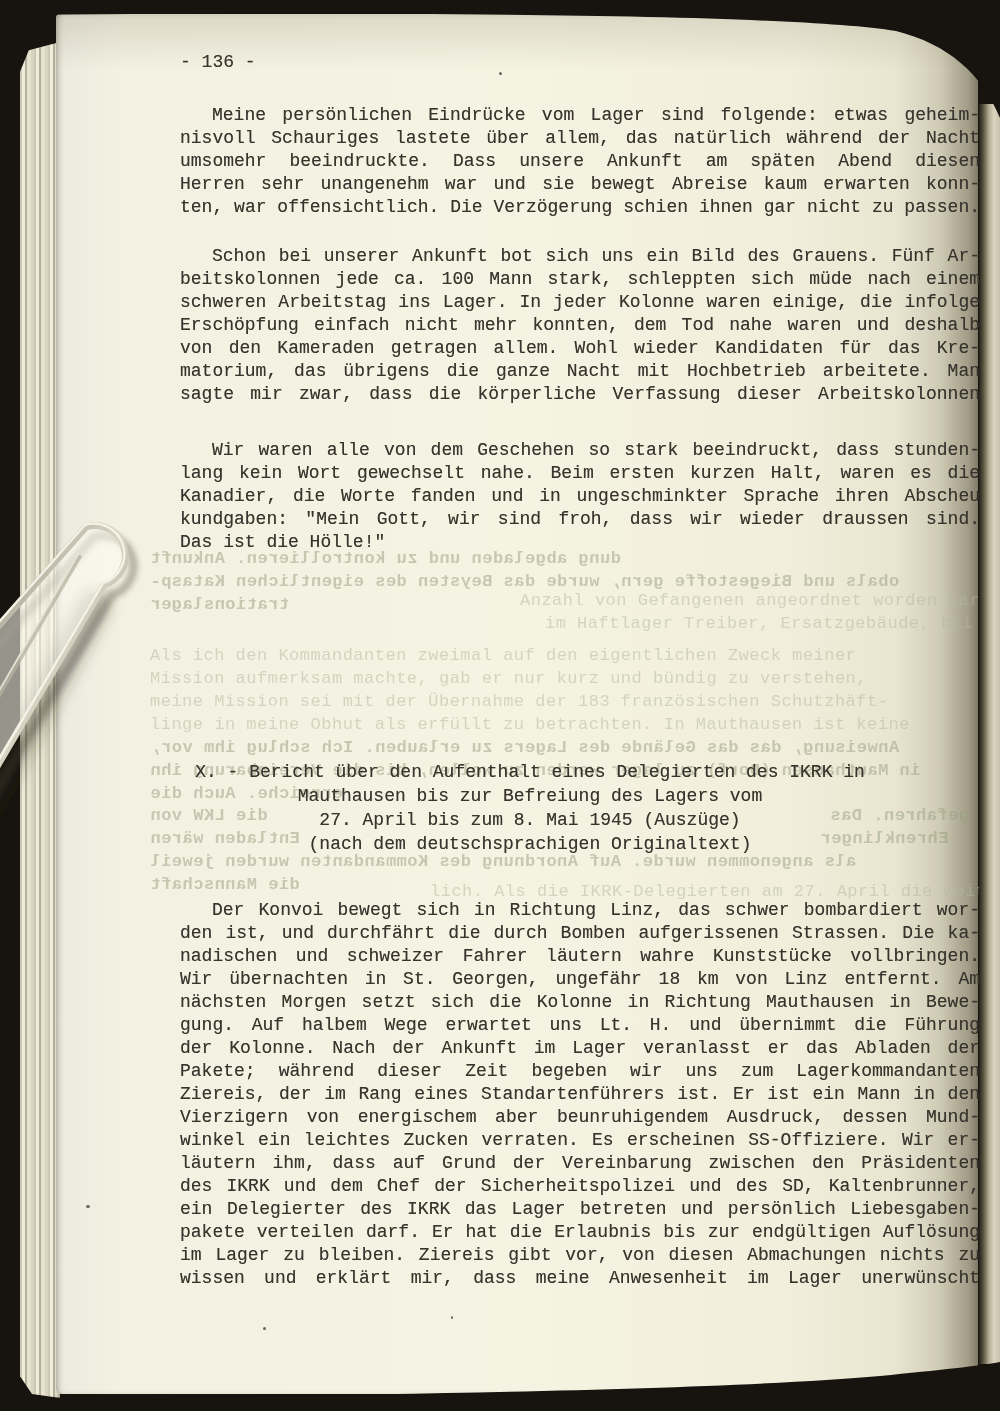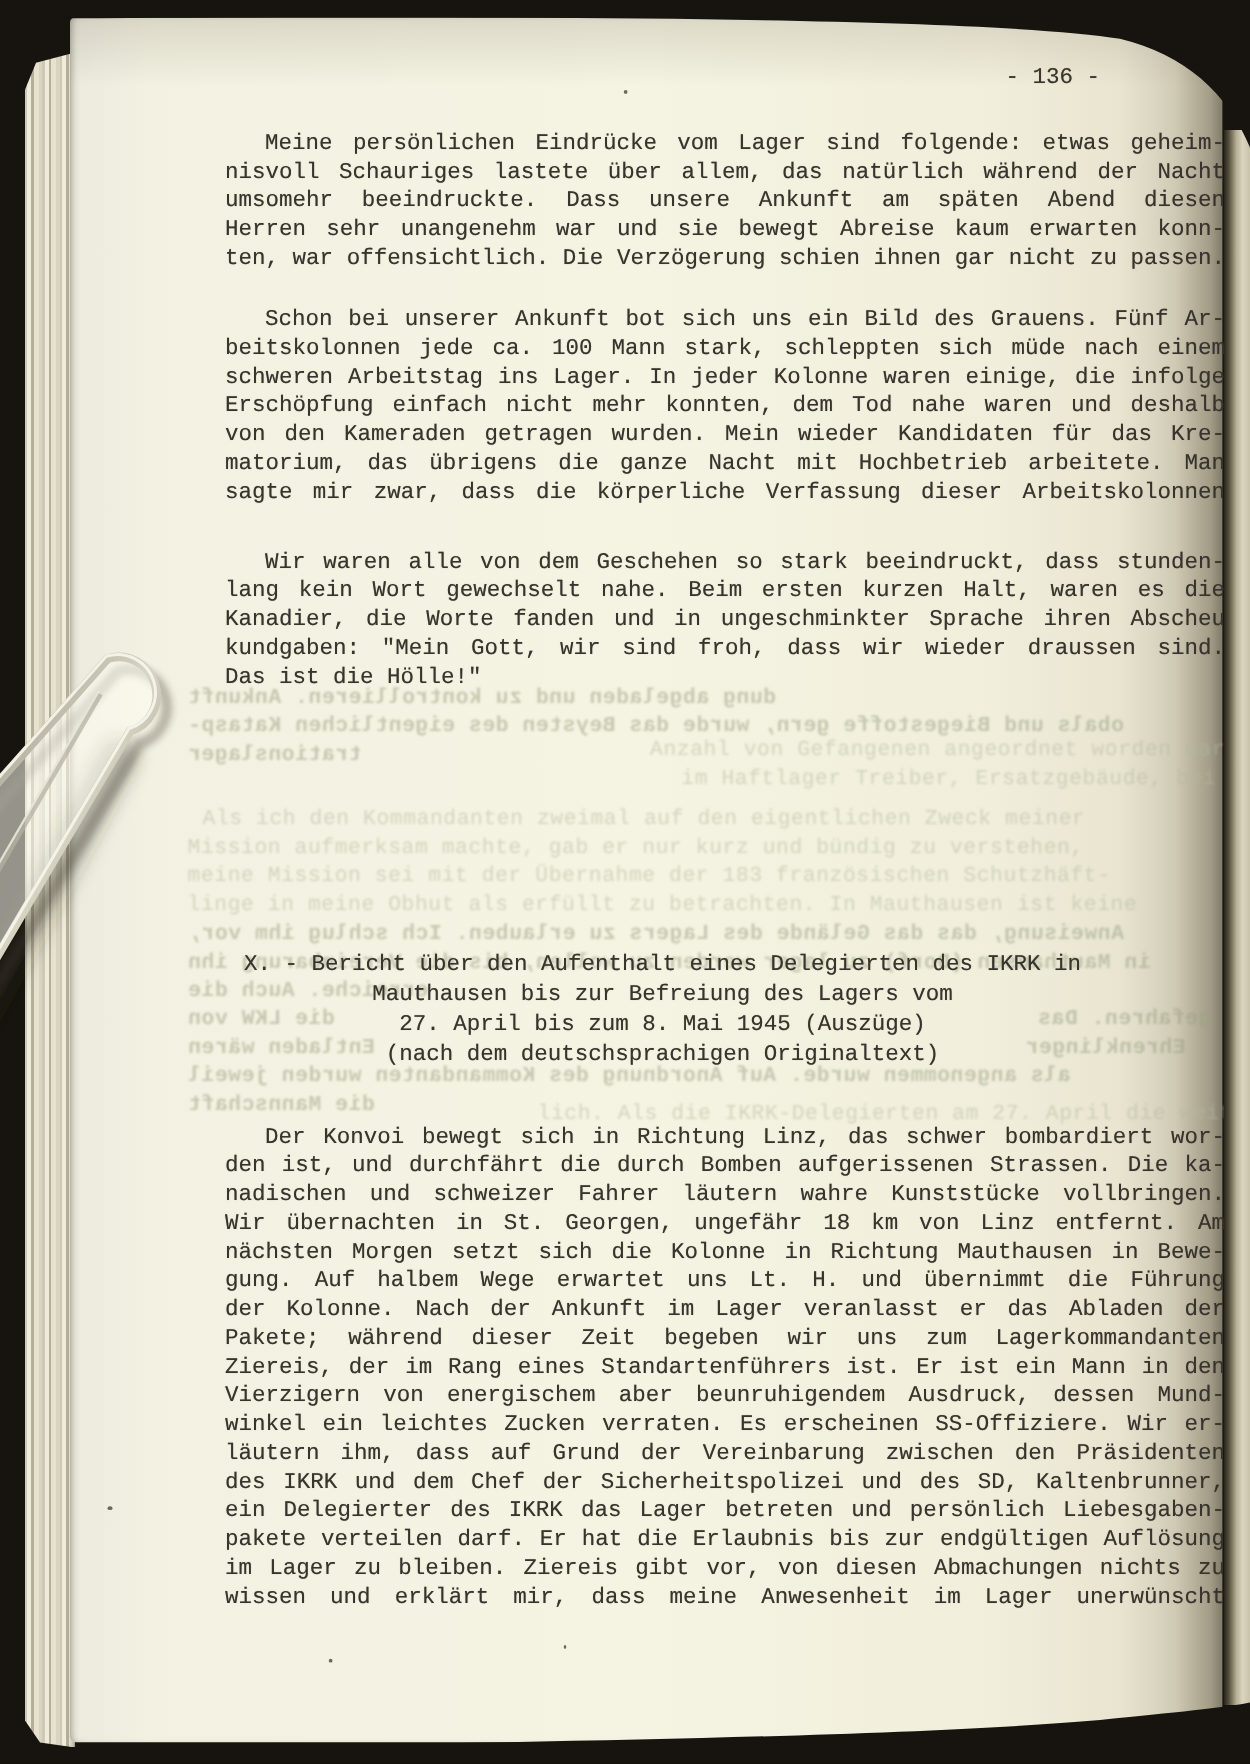--- a/index.html
+++ b/index.html
@@ -40,21 +40,21 @@
   }
   
   .facing{
     position:absolute;left:979px;top:104px;width:21px;height:1260px;
     background:linear-gradient(90deg,#26221a 0%,#57513f 20%,#b5af97 48%,#dad5c0 72%,#c9c3ac 100%);
   }
 
   
   .pagenum{
     position:absolute;left:180px;top:50px;width:700px;
-    text-align:right;font-size:18px;line-height:24px;color:#3a362e;
+    text-align:left;font-size:18px;line-height:24px;color:#3a362e;
     text-shadow:0 0 .6px rgba(58,54,46,.55);
   }
   .para{
     position:absolute;left:180px;width:800px;
     font-size:18px;color:#38342d;
     text-shadow:0 0 .6px rgba(56,52,45,.5);
   }
   .p1{top:104px}.p2{top:245px}.p3{top:439px}.p4{top:899px}
   .tline{height:23px;line-height:23px;text-align:justify;text-align-last:justify;white-space:normal;}
   .tline.first{padding-left:32px;}
@@ -88,21 +88,21 @@
 
   <div class="page"></div>
   <div class="gutter"></div>
 
   <div class="ghostlayer" id="ghost-layer">
       <div class="ghost mirror" style="left: 150px; top: 549px;">dung abgeladen und zu kontrollieren. Ankunft</div>
       <div class="ghost mirror" style="left: 150px; top: 572px;">obals und Biegestoffe gern, wurde das Beysten des eigentlichen Katasp-</div>
       <div class="ghost mirror" style="left: 150px; top: 595px;">trationslager</div>
       <div class="ghost faint" style="left: 520px; top: 591px;">Anzahl von Gefangenen angeordnet worden war, Stimmen ausgefallen</div>
       <div class="ghost faint" style="left: 545px; top: 614px;">im Haftlager Treiber, Ersatzgebäude, bei den</div>
-      <div class="ghost faint" style="left: 150px; top: 646px; margin-left: 12px;">Als ich den Kommandanten zweimal auf den eigentlichen Zweck meiner</div>
+      <div class="ghost faint" style="left: 150px; top: 646px;">Als ich den Kommandanten zweimal auf den eigentlichen Zweck meiner</div>
       <div class="ghost faint" style="left: 150px; top: 669px;">Mission aufmerksam machte, gab er nur kurz und bündig zu verstehen,</div>
       <div class="ghost faint" style="left: 150px; top: 692px;">meine Mission sei mit der Übernahme der 183 französischen Schutzhäft-</div>
       <div class="ghost faint" style="left: 150px; top: 715px;">linge in meine Obhut als erfüllt zu betrachten. In Mauthausen ist keine</div>
       <div class="ghost mirror" style="left: 150px; top: 738px;">Anweisung, das das Gelände des Lagers zu erlauben. Ich schlug ihm vor,</div>
       <div class="ghost mirror" style="left: 150px; top: 761px;">in Mauthausen (Dorf) zu lager werden zu wollen, bis die Vereinbarung ihn</div>
       <div class="ghost mirror" style="left: 150px; top: 784px;">erreiche. Auch die</div>
       <div class="ghost mirror" style="left: 150px; top: 806px;">die LKW von</div>
       <div class="ghost mirror" style="left: 830px; top: 806px;">gefahren. Das</div>
       <div class="ghost mirror" style="left: 150px; top: 829px;">Entladen wären</div>
       <div class="ghost mirror" style="left: 820px; top: 829px;">Ehrenklinger</div>
@@ -118,21 +118,21 @@
       <div class="tline">nisvoll Schauriges lastete über allem, das natürlich während der Nacht</div>
       <div class="tline">umsomehr beeindruckte. Dass unsere Ankunft am späten Abend diesen</div>
       <div class="tline">Herren sehr unangenehm war und sie bewegt Abreise kaum erwarten konn-</div>
       <div class="tline">ten, war offensichtlich. Die Verzögerung schien ihnen gar nicht zu passen.</div>
     </div>
   <div class="para p2">
       <div class="tline first">Schon bei unserer Ankunft bot sich uns ein Bild des Grauens. Fünf Ar-</div>
       <div class="tline">beitskolonnen jede ca. 100 Mann stark, schleppten sich müde nach einem</div>
       <div class="tline">schweren Arbeitstag ins Lager. In jeder Kolonne waren einige, die infolge</div>
       <div class="tline">Erschöpfung einfach nicht mehr konnten, dem Tod nahe waren und deshalb</div>
-      <div class="tline">von den Kameraden getragen wurden. Mein wieder Kandidaten für das Kre-</div>
+      <div class="tline">von den Kameraden getragen allem. Wohl wieder Kandidaten für das Kre-</div>
       <div class="tline">matorium, das übrigens die ganze Nacht mit Hochbetrieb arbeitete. Man</div>
       <div class="tline">sagte mir zwar, dass die körperliche Verfassung dieser Arbeitskolonnen</div>
     </div>
   <div class="para p3">
       <div class="tline first">Wir waren alle von dem Geschehen so stark beeindruckt, dass stunden-</div>
       <div class="tline">lang kein Wort gewechselt nahe. Beim ersten kurzen Halt, waren es die</div>
       <div class="tline">Kanadier, die Worte fanden und in ungeschminkter Sprache ihren Abscheu</div>
       <div class="tline">kundgaben: "Mein Gott, wir sind froh, dass wir wieder draussen sind.</div>
       <div class="tline lastleft">Das ist die Hölle!"</div>
     </div>

